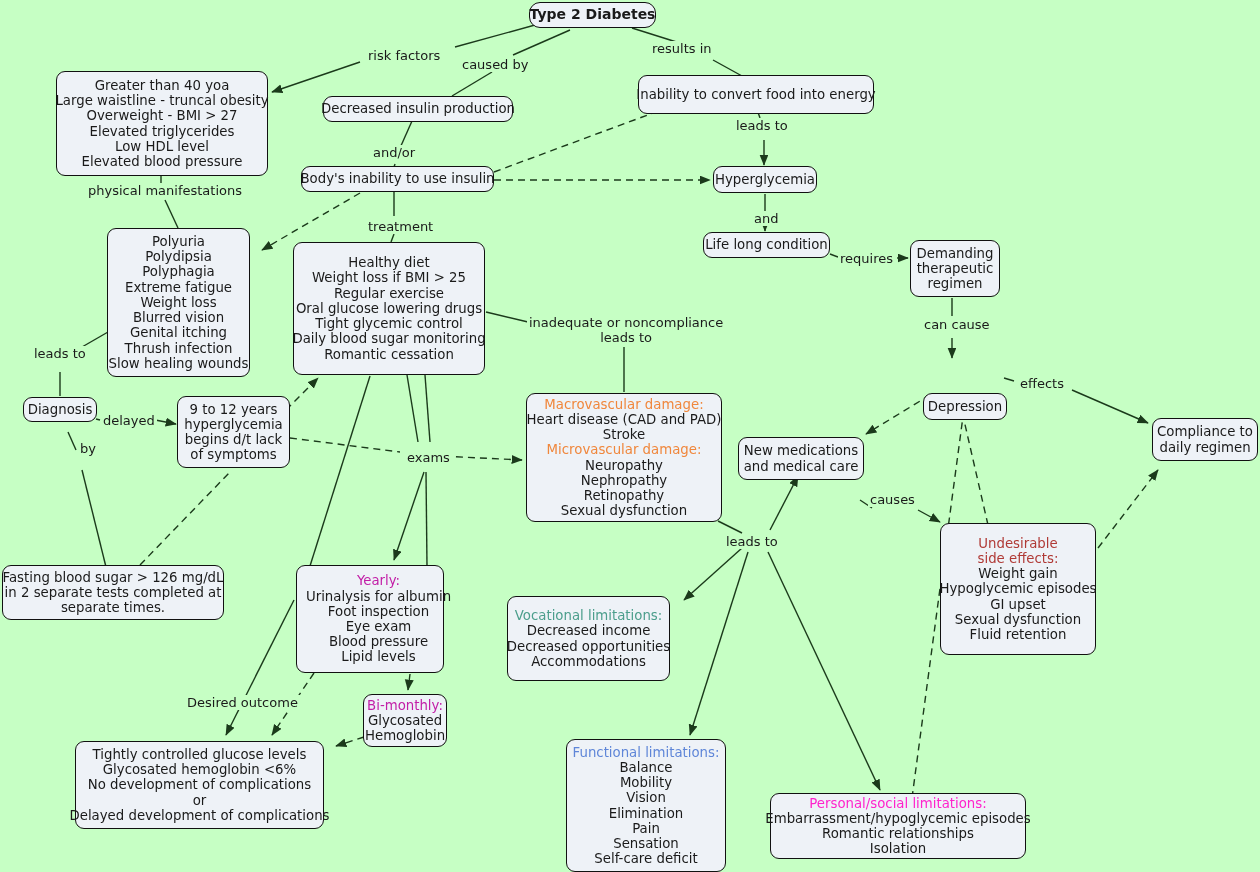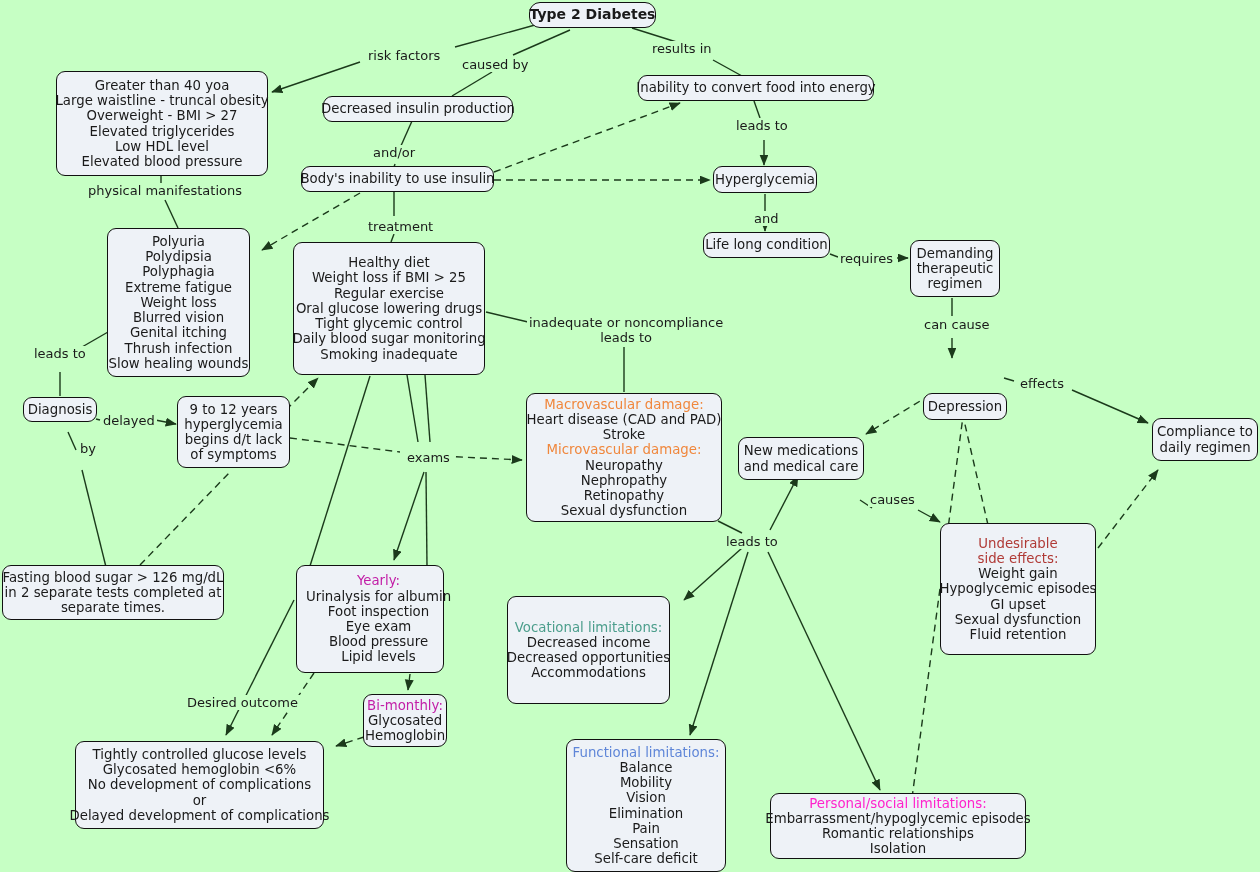--- a/index.html
+++ b/index.html
@@ -180,21 +180,21 @@
     <span class="ln">Overweight - BMI &gt; 27</span>
     <span class="ln">Elevated triglycerides</span>
     <span class="ln">Low HDL level</span>
     <span class="ln">Elevated blood pressure</span>
   </div>
 
   <div class="node" style="left:323px; top:96px; width:190px; height:26px;">
     <span class="ln">Decreased insulin production</span>
   </div>
 
-  <div class="node" style="left:638px; top:75px; width:236px; height:26px;">
+  <div class="node" style="left:638px; top:75px; width:236px; height:39px;">
     <span class="ln">Inability to convert food into energy</span>
   </div>
 
   <div class="node" style="left:301px; top:166px; width:193px; height:26px;">
     <span class="ln">Body's inability to use insulin</span>
   </div>
 
   <div class="node" style="left:713px; top:166px; width:104px; height:27px;">
     <span class="ln">Hyperglycemia</span>
   </div>
@@ -221,21 +221,21 @@
     <span class="ln">Slow healing wounds</span>
   </div>
 
   <div class="node" style="left:293px; top:242px; width:192px; height:133px;">
     <span class="ln">Healthy diet</span>
     <span class="ln">Weight loss if BMI &gt; 25</span>
     <span class="ln">Regular exercise</span>
     <span class="ln">Oral glucose lowering drugs</span>
     <span class="ln">Tight glycemic control</span>
     <span class="ln">Daily blood sugar monitoring</span>
-    <span class="ln">Smoking inadequate</span>
+    <span class="ln">Romantic cessation</span>
   </div>
 
   <div class="node" style="left:923px; top:363px; width:84px; height:27px;margin-top:30px;">
     <span class="ln">Depression</span>
   </div>
 
   <div class="node" style="left:23px; top:397px; width:74px; height:25px;">
     <span class="ln">Diagnosis</span>
   </div>
 
@@ -291,21 +291,21 @@
     <span class="ln">Blood pressure</span>
     <span class="ln">Lipid levels</span>
   </div>
 
   <div class="node" style="left:363px; top:694px; width:84px; height:53px;">
     <span class="ln hd-magenta">Bi-monthly:</span>
     <span class="ln">Glycosated</span>
     <span class="ln">Hemoglobin</span>
   </div>
 
-  <div class="node" style="left:507px; top:596px; width:163px; height:108px;">
+  <div class="node" style="left:507px; top:596px; width:163px; height:85px;">
     <span class="ln hd-teal">Vocational limitations:</span>
     <span class="ln">Decreased income</span>
     <span class="ln">Decreased opportunities</span>
     <span class="ln">Accommodations</span>
   </div>
 
   <div class="node" style="left:566px; top:739px; width:160px; height:133px;">
     <span class="ln hd-blue">Functional limitations:</span>
     <span class="ln">Balance</span>
     <span class="ln">Mobility</span>

